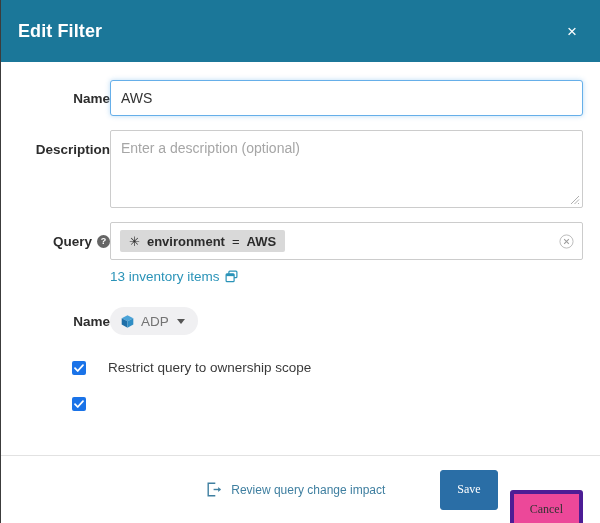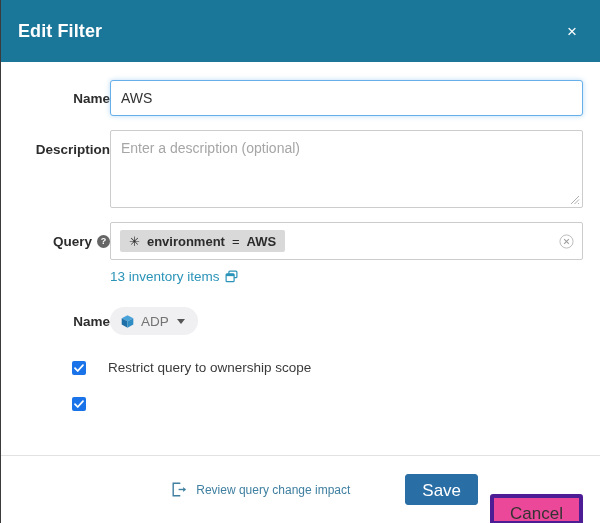--- a/index.html
+++ b/index.html
@@ -270,24 +270,24 @@
     display: flex;
     align-items: center;
     gap: 8px;
     color: #3f7fa0;
     font-size: 12px;
     cursor: pointer;
     margin-right: 43px;
   }
   .review-icon { width: 17px; height: 17px; flex: 0 0 17px; }
   .btn {
-    height: 31px;
+    height: 40px;
     border-radius: 3px;
-    font-size: 17px;
-    font-family: Liberation Sans, sans-serif;
+    font-size: 12px;
+    font-family: Liberation Serif, serif;
     cursor: pointer;
     padding: 0 16px;
     box-sizing: border-box;
     line-height: 31px;
   }
   .btn-primary {
     background: #2a6ea6;
     border: 1px solid #2a6ea6;
     color: #ffffff;
   }

